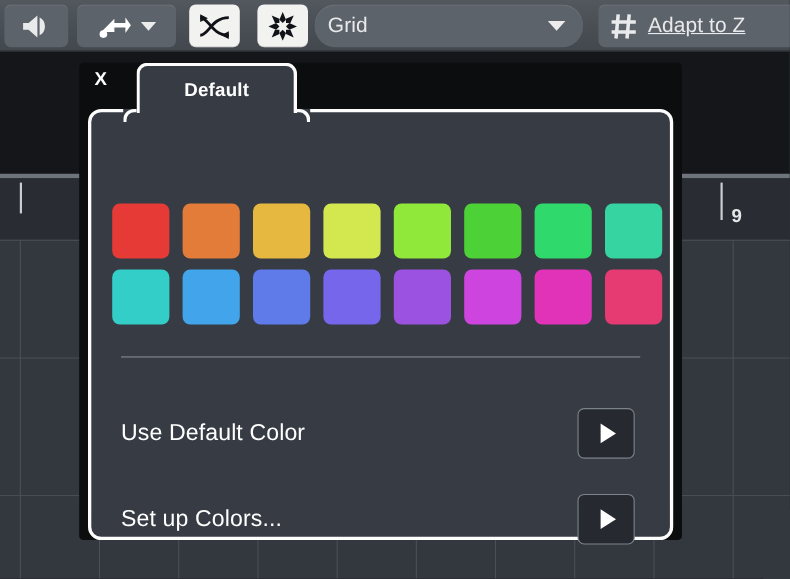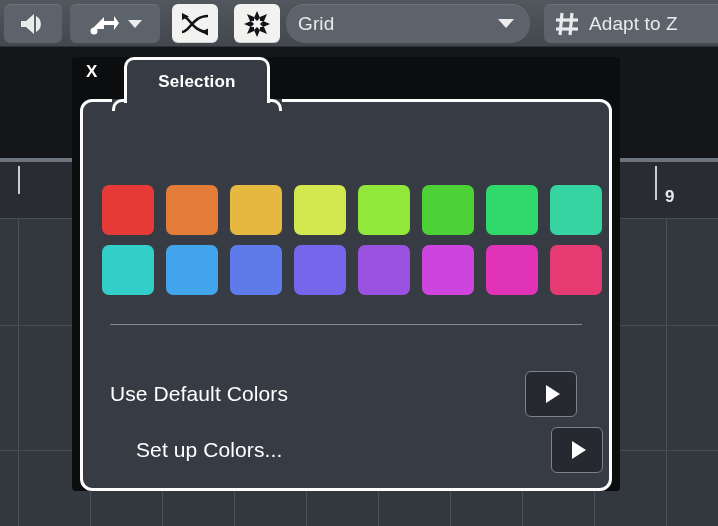--- a/index.html
+++ b/index.html
@@ -224,21 +224,21 @@
   .menu-row {
     position: absolute;
     left: 0;
     width: 526px;
     height: 60px;
     display: flex;
     align-items: center;
     cursor: default;
   }
   .menu-row.r1 { top: 262px; }
-  .menu-row.r2 { top: 318px; margin-left: 26px; }
+  .menu-row.r2 { top: 340px; }
   .menu-label {
     position: absolute;
     left: 27px;
     color: #ffffff;
     font-size: 21px;
     letter-spacing: 0.1px;
   }
   .menu-arrow-btn {
     position: absolute;
     right: 32px;
@@ -346,30 +346,30 @@
 
     <div class="tb-btn dropdown" style="left:544px; width:190px; padding-left:10px;">
       <span>
         <svg class="icon-svg" width="26" height="26" viewBox="0 0 26 26" aria-hidden="true">
           <path d="M8 2 L6 24" stroke="#e9eaec" stroke-width="3.2"></path>
           <path d="M18 2 L16 24" stroke="#e9eaec" stroke-width="3.2"></path>
           <path d="M2 9 L24 9" stroke="#e9eaec" stroke-width="3.2"></path>
           <path d="M2 18 L24 18" stroke="#e9eaec" stroke-width="3.2"></path>
         </svg>
       </span>
-      <span class="tb-label" style="padding-left:9px;">Adapt to Z</span>
+      <span class="tb-label" style="padding-left:9px;text-decoration:underline;">Adapt to Z</span>
     </div>
   </div>
 
   <div class="popup-shadow"></div>
 
   <div class="popup-close">X</div>
 
   <div class="popup-tab">
-    <span class="popup-tab-label">Selection</span>
+    <span class="popup-tab-label">Default</span>
   </div>
   <div class="notch left"></div>
   <div class="notch right"></div>
 
   <div class="popup-body">
 
 
     <div class="swatch-grid">
       <div class="swatch-cell">
           <div class="swatch" style="background: rgb(229, 58, 54);"></div>
@@ -417,21 +417,21 @@
           <div class="swatch" style="background: rgb(224, 51, 184);"></div>
         </div>
       <div class="swatch-cell">
           <div class="swatch" style="background: rgb(230, 58, 114);"></div>
         </div>
     </div>
 
     <div class="divider"></div>
 
     <div class="menu-row r1">
-      <span class="menu-label">Use Default Colors</span>
+      <span class="menu-label">Use Default Color</span>
       <span class="menu-arrow-btn">
         <span class="tri-right"></span>
       </span>
     </div>
 
     <div class="menu-row r2">
       <span class="menu-label">Set up Colors...</span>
       <span class="menu-arrow-btn">
         <span class="tri-right"></span>
       </span>

